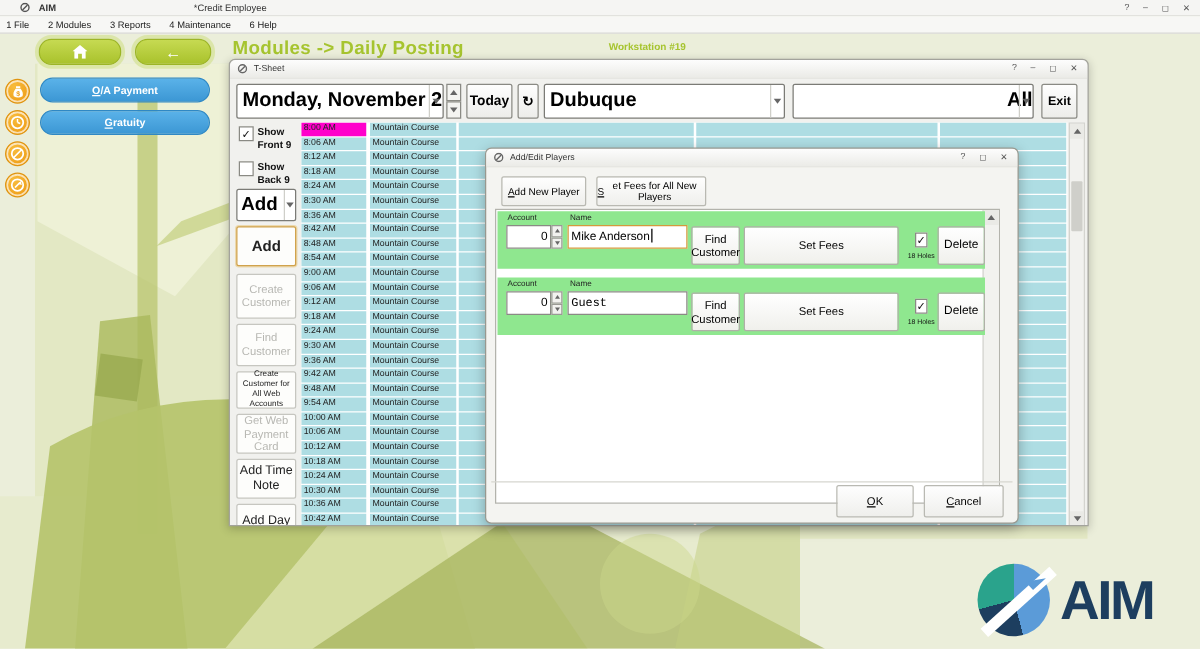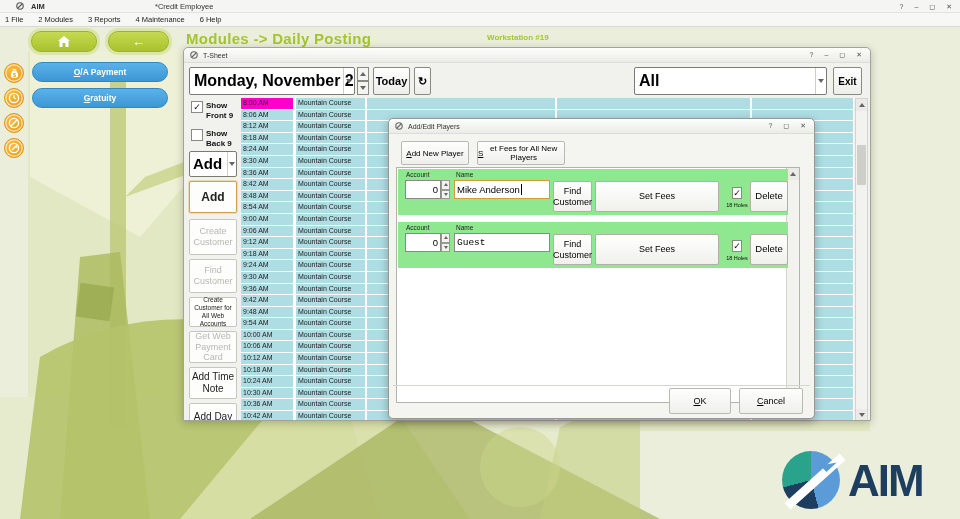--- a/index.html
+++ b/index.html
@@ -251,21 +251,27 @@
         <span class="tri-up"></span>
       </div>
     <div>
         <span class="tri-down"></span>
       </div>
   </div>
   <button class="tool-btn" style="left:189px; top:19px; width:37px; height:28px; font-size:11px;">Today</button>
   <button class="tool-btn" style="left:230px; top:19px; width:17px; height:28px; font-size:11px;">
     <span>↻</span>
   </button>
-  <div class="field" style="left:450px; top:19px; width:193px; height:28px;">
+  <div class="field" style="left:251px; top:19px; width:193px; height:28px;">
+    <span class="combo-text">Dubuque</span>
+    <span class="combo-arrow">
+        <span class="tri-down"></span>
+      </span>
+  </div>
+  <div class="field" style="left:450px; top:19px; width:193px; height:28px;text-align:right;">
     <span class="combo-text">All</span>
     <span class="combo-arrow">
         <span class="tri-down"></span>
       </span>
   </div>
   <button class="tool-btn" style="left:649px; top:19px; width:29px; height:28px; font-size:10px;">Exit</button>
 
   <div class="chk-row" style="top:53px">
     <span class="cb"><span>✓</span></span>
     <label>Show Front 9</label>

